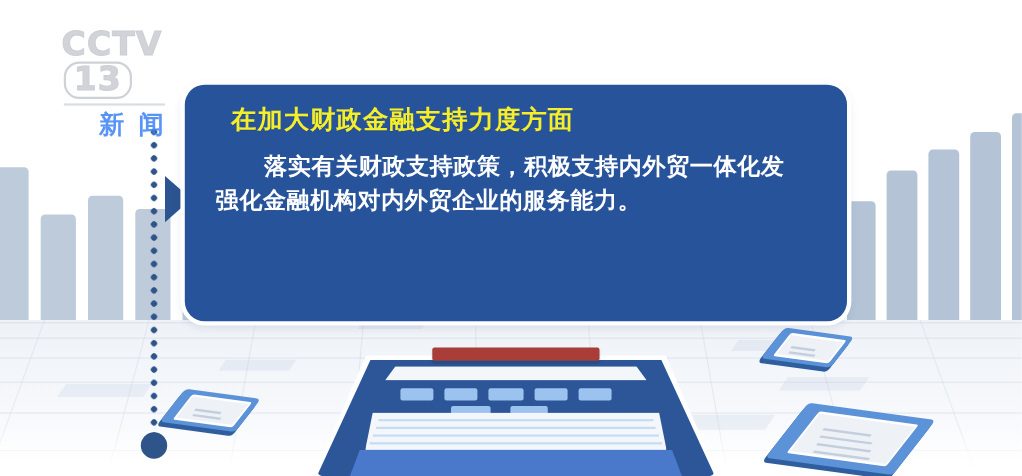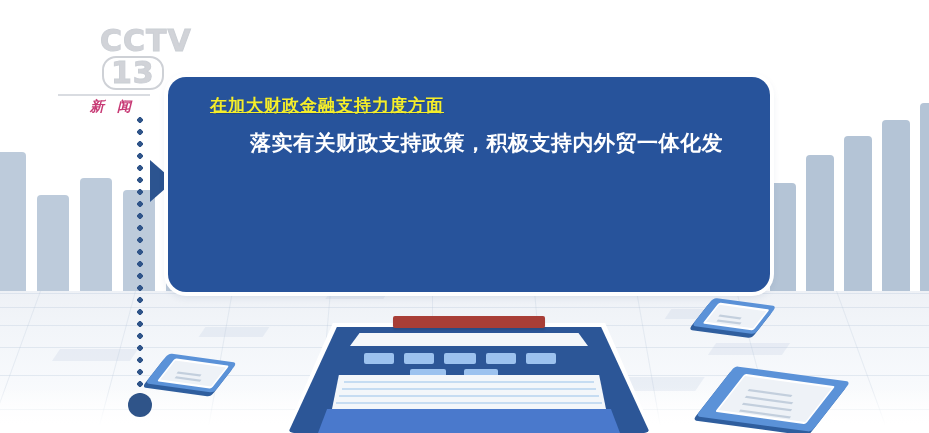--- a/index.html
+++ b/index.html
@@ -80,62 +80,59 @@
   .panel{
     position:absolute;left:168px;top:77px;width:602px;height:215px;
     background:#27539b;
     border-radius:18px;
     box-shadow:0 0 0 4px #ffffff, 0 3px 10px rgba(30,60,110,.18);
     box-sizing:border-box;
     padding:18px 26px 10px 26px;
   }
   .panel-title{
     color:#f5ee2a;
-    font-size:17px;
+    font-size:23px;
     font-weight:bold;
     letter-spacing:1px;
     line-height:1.25;
     margin:0 0 12px 16px;
     text-shadow:0 1px 0 rgba(0,0,0,.12);
     white-space:nowrap;
-    text-decoration:underline;
   }
   .panel-body{
     color:#ffffff;
     font-size:21px;
     font-weight:bold;
     line-height:1.48;
     letter-spacing:.5px;
-    margin:12px;
+    margin:2px;
   }
   .panel-body div{white-space:nowrap;}
   .indent{display:inline-block;width:2.1em;}
 
   
   .logo{
     position:absolute;left:56px;top:26px;width:150px;height:66px;
     opacity:.85;
   }
   .logo-main{
     color:#c9ccd2;
     font-size:30px;
     font-weight:bold;
     letter-spacing:1px;
     font-family:"DejaVu Sans","Liberation Sans",sans-serif;
     -webkit-text-stroke:1px #c3c7ce;
     line-height:1;
-    margin-left:44px;
   }
   .logo-rule{
     width:92px;height:2px;background:#d3d6dc;margin:4px 0 2px 2px;
   }
   .logo-sub{
-    color:#be185d;font-size:14px;letter-spacing:13px;font-weight:bold;
+    color:#3b82f6;font-size:23px;letter-spacing:13px;font-weight:bold;
     padding-left:34px;
-    font-style:italic;
   }
   .logo-badge{
     display:inline-block;border:2px solid #c6c9d0;border-radius:14px;
     padding:0 7px;margin-left:2px;
   }
 
   
   .doc{
     position:absolute;left:288px;top:311px;width:362px;height:122px;
   }
@@ -306,16 +303,17 @@
       <span>CCTV</span><span class="logo-badge">13</span>
     </div>
     <div class="logo-rule"></div>
     <div class="logo-sub">新闻</div>
   </div>
 
   <div class="panel">
     <h1 class="panel-title">在加大财政金融支持力度方面</h1>
     <div class="panel-body">
       <div><span class="indent"></span><span>落实有关财政支持政策，积极支持内外贸一体化发</span></div>
+      <div>强化金融机构对内外贸企业的服务能力。</div>
     </div>
   </div>
 
 </div>
 
 </body></html>

